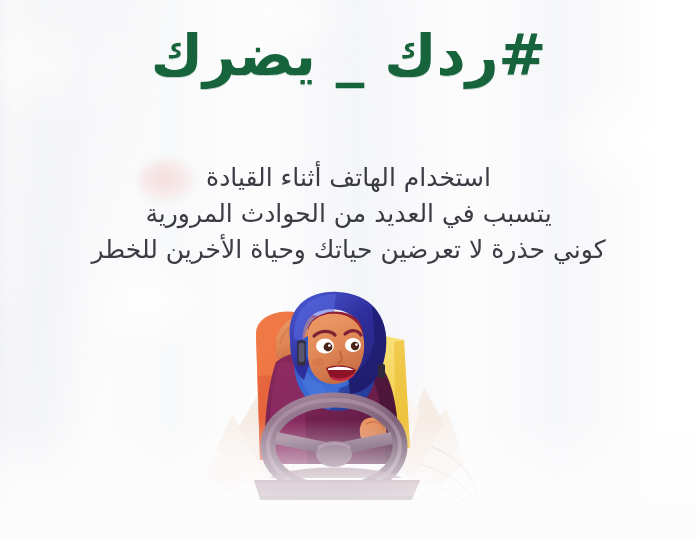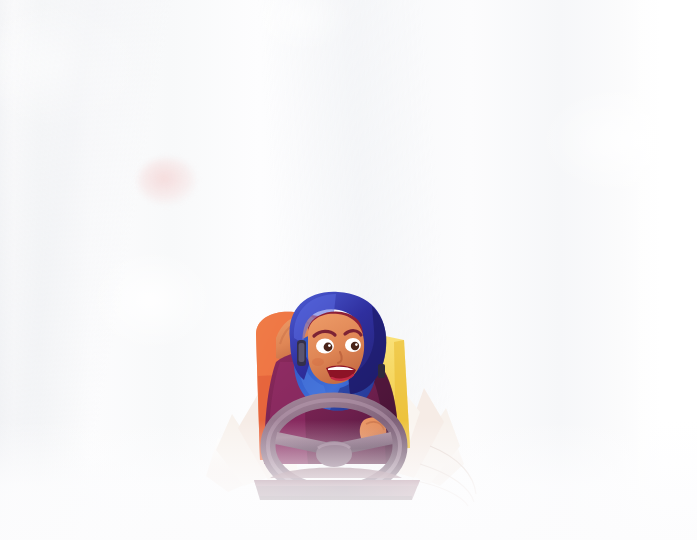--- a/index.html
+++ b/index.html
@@ -114,21 +114,29 @@
 </head>
 <body>
 
 <div id="poster">
 
   <div class="bg-base"></div>
   <div class="bg-clouds"></div>
   <div class="bg-streaks"></div>
   <div class="pink-blob"></div>
 
-
+  <div class="title-wrap">
+    <div class="title">#ردك _ يضرك</div>
+  </div>
+
+  <div class="body-wrap">
+    <div class="body-line">استخدام الهاتف أثناء القيادة</div>
+    <div class="body-line">يتسبب في العديد من الحوادث المرورية</div>
+    <div class="body-line">كوني حذرة لا تعرضين حياتك وحياة الأخرين للخطر</div>
+  </div>
 
   <div class="art">
     <svg viewBox="0 0 300 222" xmlns="http://www.w3.org/2000/svg">
       <defs>
         <linearGradient id="gSeat" x1="0" y1="0" x2="1" y2="1">
           <stop offset="0%" stop-color="#f2804c"></stop>
           <stop offset="55%" stop-color="#e8553a"></stop>
           <stop offset="100%" stop-color="#c93f30"></stop>
         </linearGradient>
         <linearGradient id="gYellow" x1="0" y1="0" x2="0" y2="1">

